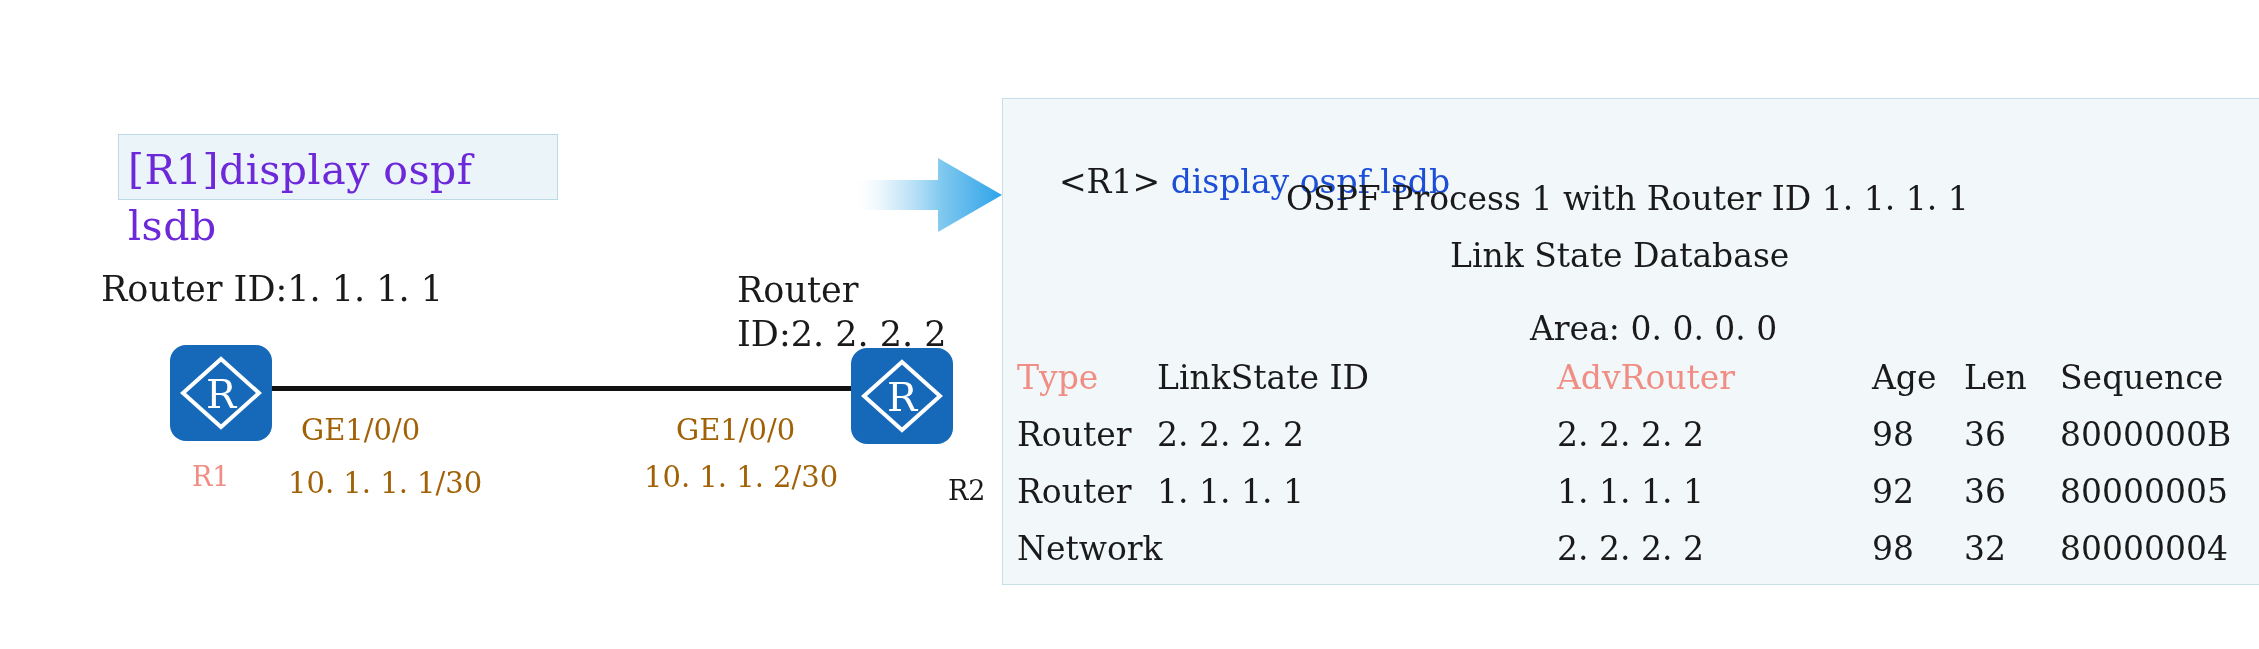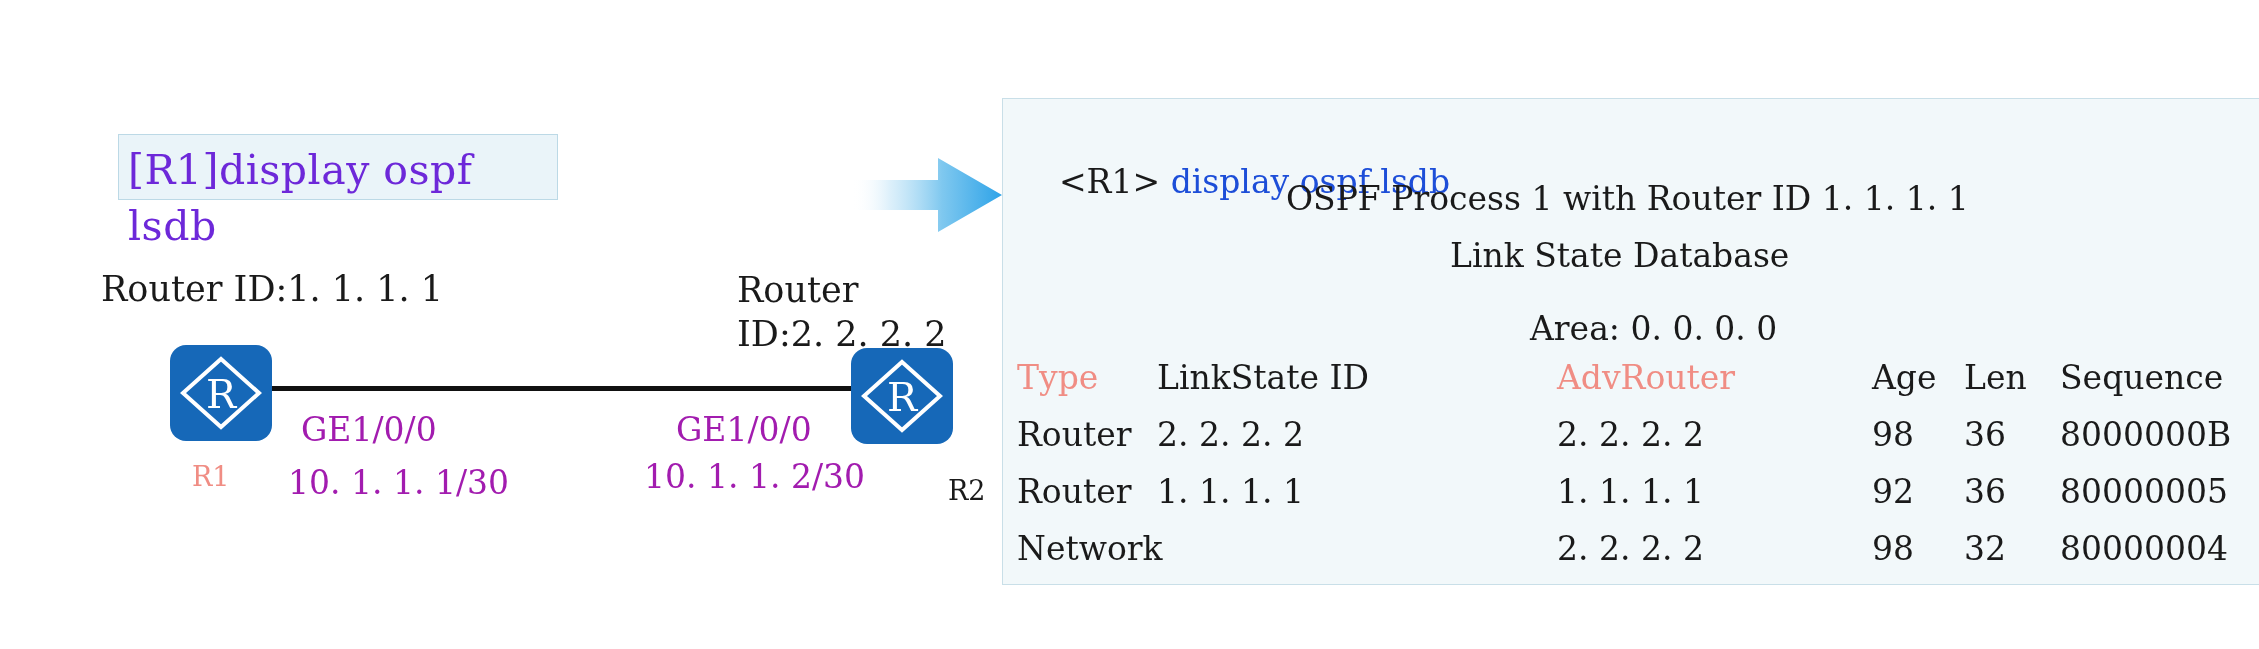--- a/index.html
+++ b/index.html
@@ -75,22 +75,22 @@
     position: absolute;
     left: 270px;
     top: 386px;
     width: 590px;
     height: 5px;
     background: #111111;
   }
 
   .iface-label {
     position: absolute;
-    color: #a21caf;
-    font-size: 33px;
+    color: #a16207;
+    font-size: 29px;
     line-height: 42px;
     font-family: "DejaVu Serif", "Liberation Serif", serif;
     white-space: nowrap;
   }
   #iface-left-name { left: 301px; top: 409px; }
   #iface-left-addr { left: 288px; top: 462px; }
   #iface-right-name { left: 676px; top: 409px; }
   #iface-right-addr { left: 644px; top: 456px; }
 
   .node-name {

